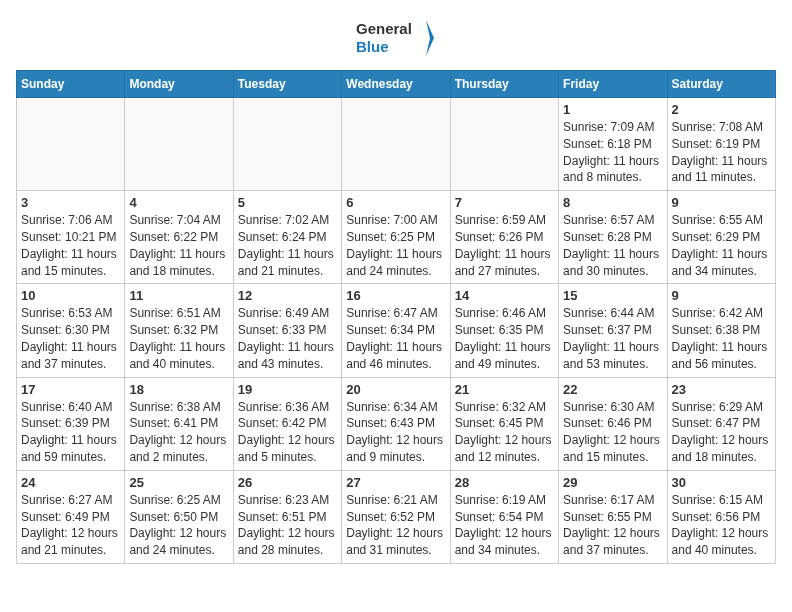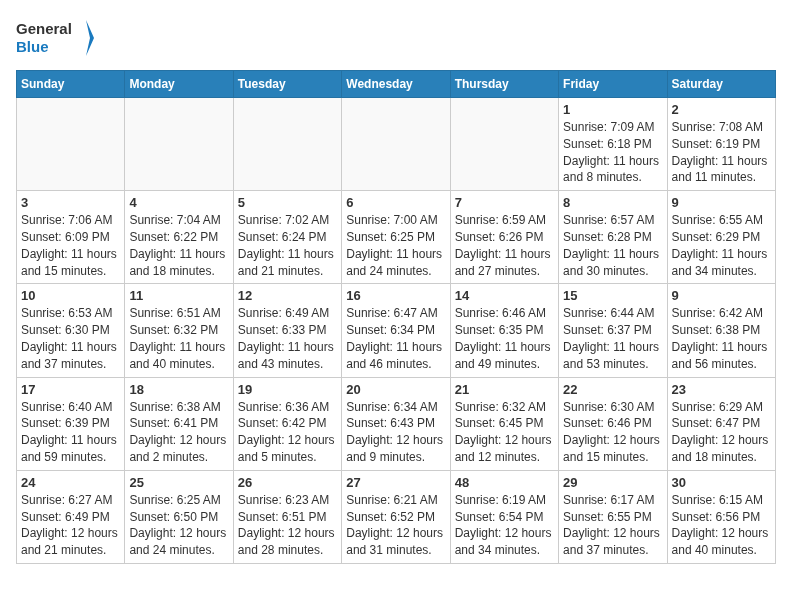--- a/index.html
+++ b/index.html
@@ -5,21 +5,21 @@
     * { box-sizing: border-box; margin: 0; padding: 0; }
     body {
       font-family: Arial, sans-serif;
       background: #fff;
       width: 792px;
       min-height: 612px;
       padding: 16px;
     }
     .header-section {
       display: flex;
-      justify-content: flex-start;
+      justify-content: center;
       align-items: flex-start;
       margin-bottom: 10px;
     }
     .logo {
       display: flex;
       align-items: center;
       gap: 6px;
     }
     .title-section {
       text-align: right;
@@ -119,21 +119,21 @@
           <div class="day-number">2</div>
           <div class="day-info">Sunrise: 7:08 AM
 Sunset: 6:19 PM
 Daylight: 11 hours and 11 minutes.</div>
         </td>
       </tr>
       <tr>
         <td>
           <div class="day-number">3</div>
           <div class="day-info">Sunrise: 7:06 AM
-Sunset: 6:09 PM
+Sunset: 10:21 PM
 Daylight: 11 hours and 15 minutes.</div>
         </td>
         <td>
           <div class="day-number">4</div>
           <div class="day-info">Sunrise: 7:04 AM
 Sunset: 6:22 PM
 Daylight: 11 hours and 18 minutes.</div>
         </td>
         <td>
           <div class="day-number">5</div>
@@ -273,21 +273,21 @@
 Sunset: 6:51 PM
 Daylight: 12 hours and 28 minutes.</div>
         </td>
         <td>
           <div class="day-number">27</div>
           <div class="day-info">Sunrise: 6:21 AM
 Sunset: 6:52 PM
 Daylight: 12 hours and 31 minutes.</div>
         </td>
         <td>
-          <div class="day-number">48</div>
+          <div class="day-number">28</div>
           <div class="day-info">Sunrise: 6:19 AM
 Sunset: 6:54 PM
 Daylight: 12 hours and 34 minutes.</div>
         </td>
         <td>
           <div class="day-number">29</div>
           <div class="day-info">Sunrise: 6:17 AM
 Sunset: 6:55 PM
 Daylight: 12 hours and 37 minutes.</div>
         </td>

